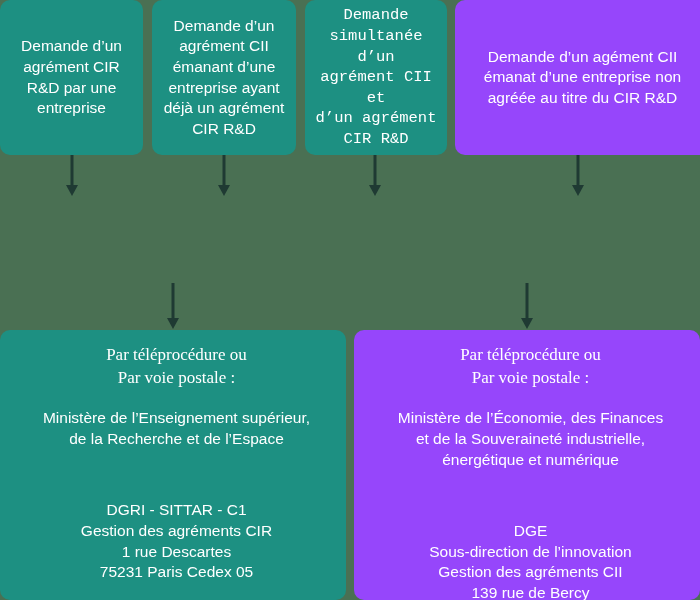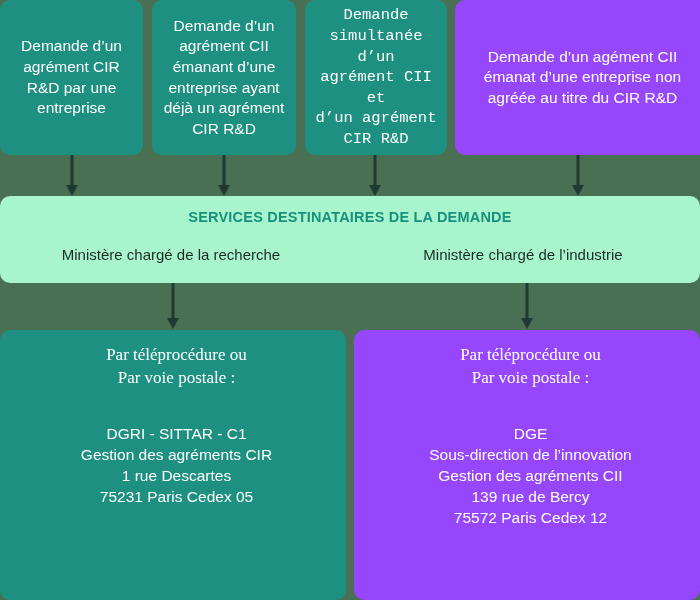--- a/index.html
+++ b/index.html
@@ -175,51 +175,51 @@
       <polygon points="7,41 1,30 13,30" fill="#1f3a33"></polygon>
     </svg>
   </div>
   <div class="arrow" style="left:571px; top:155px; height:42px;">
     <svg width="14" height="42" viewBox="0 0 14 42" aria-hidden="true">
       <line x1="7" y1="0" x2="7" y2="33" stroke="#1f3a33" stroke-width="3"></line>
       <polygon points="7,41 1,30 13,30" fill="#1f3a33"></polygon>
     </svg>
   </div>
 
-  <div id="services-band">
-    <div id="services-title">SERVICES DESTINATAIRES DE LA DEMANDE</div>
-    <div class="ministry-label" id="ministry-research">Ministère chargé de la recherche</div>
-    <div class="ministry-label" id="ministry-industry">Ministère chargé de l’industrie</div>
-  </div>
 
   <div class="arrow" style="left:166px; top:283px; height:47px;">
     <svg width="14" height="47" viewBox="0 0 14 47" aria-hidden="true">
       <line x1="7" y1="0" x2="7" y2="38" stroke="#1f3a33" stroke-width="3"></line>
       <polygon points="7,46 1,35 13,35" fill="#1f3a33"></polygon>
     </svg>
   </div>
   <div class="arrow" style="left:520px; top:283px; height:47px;">
     <svg width="14" height="47" viewBox="0 0 14 47" aria-hidden="true">
       <line x1="7" y1="0" x2="7" y2="38" stroke="#1f3a33" stroke-width="3"></line>
       <polygon points="7,46 1,35 13,35" fill="#1f3a33"></polygon>
     </svg>
   </div>
 
   <div class="box teal bottom-box" id="bottom-box-left">
     <p class="serif-lines">Par téléprocédure ou
 Par voie postale :</p>
+    <p class="dept-lines">Ministère de l’Enseignement supérieur,
+de la Recherche et de l’Espace</p>
     <p class="address-lines">DGRI - SITTAR - C1
 Gestion des agréments CIR
 1 rue Descartes
 75231 Paris Cedex 05</p>
   </div>
 
   <div class="box purple bottom-box" id="bottom-box-right">
     <p class="serif-lines">Par téléprocédure ou
 Par voie postale :</p>
+    <p class="dept-lines">Ministère de l’Économie, des Finances
+et de la Souveraineté industrielle,
+énergétique et numérique</p>
     <p class="address-lines">DGE
 Sous-direction de l’innovation
 Gestion des agréments CII
 139 rue de Bercy
 75572 Paris Cedex 12</p>
   </div>
 
 </div>
 
 </body></html>

